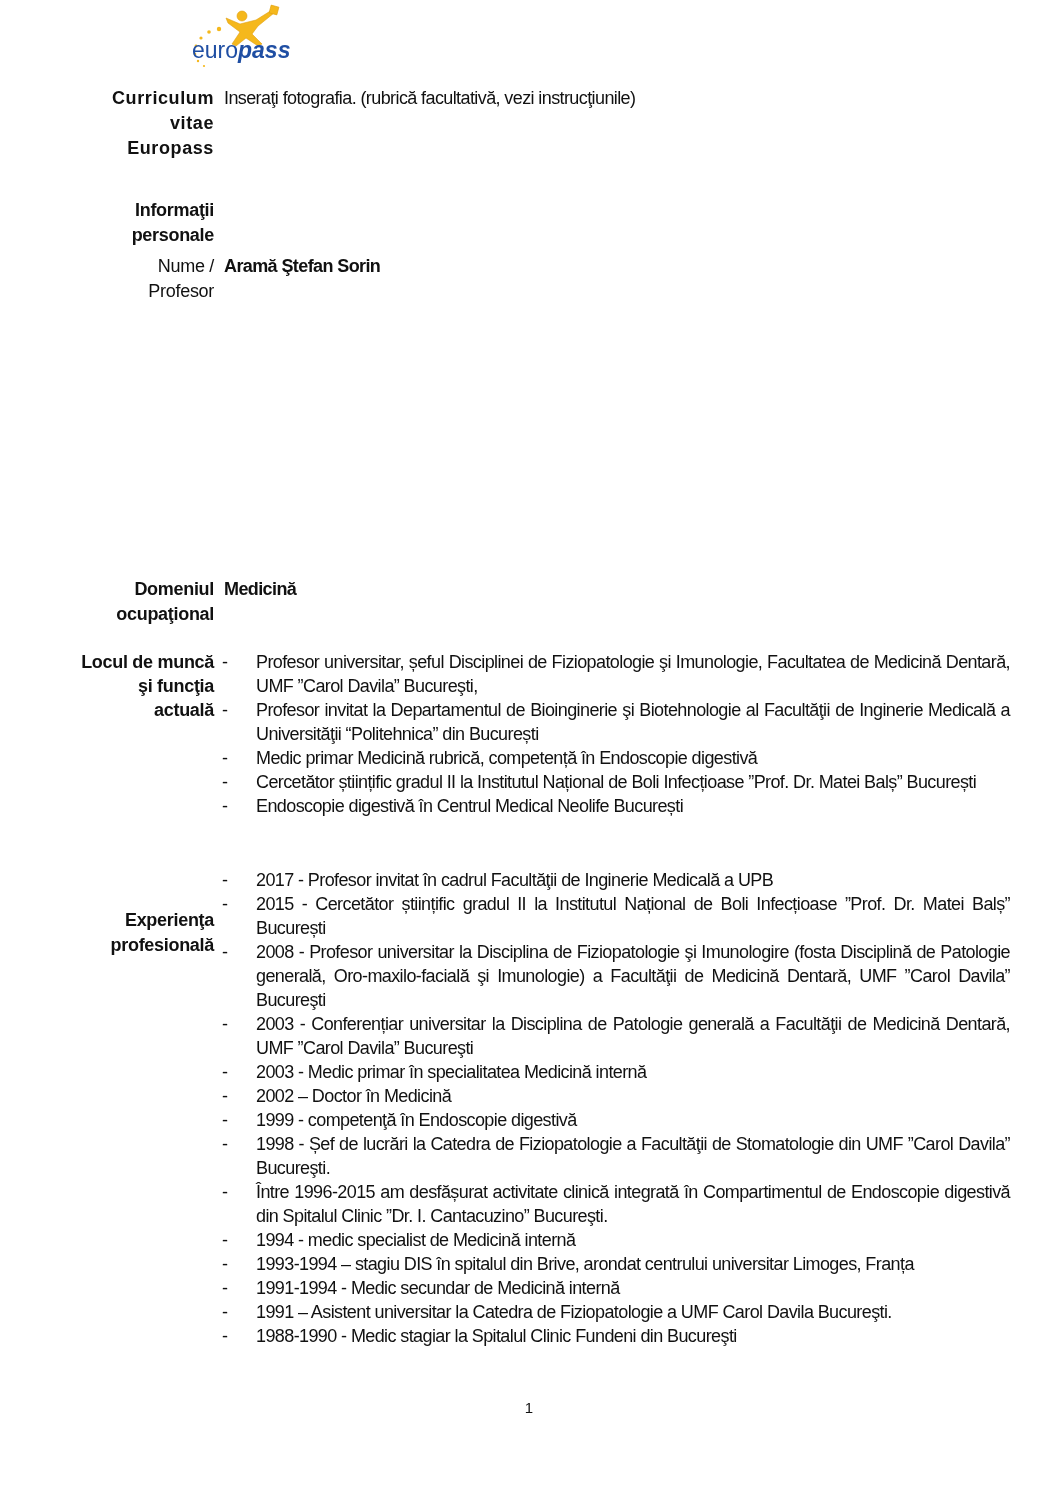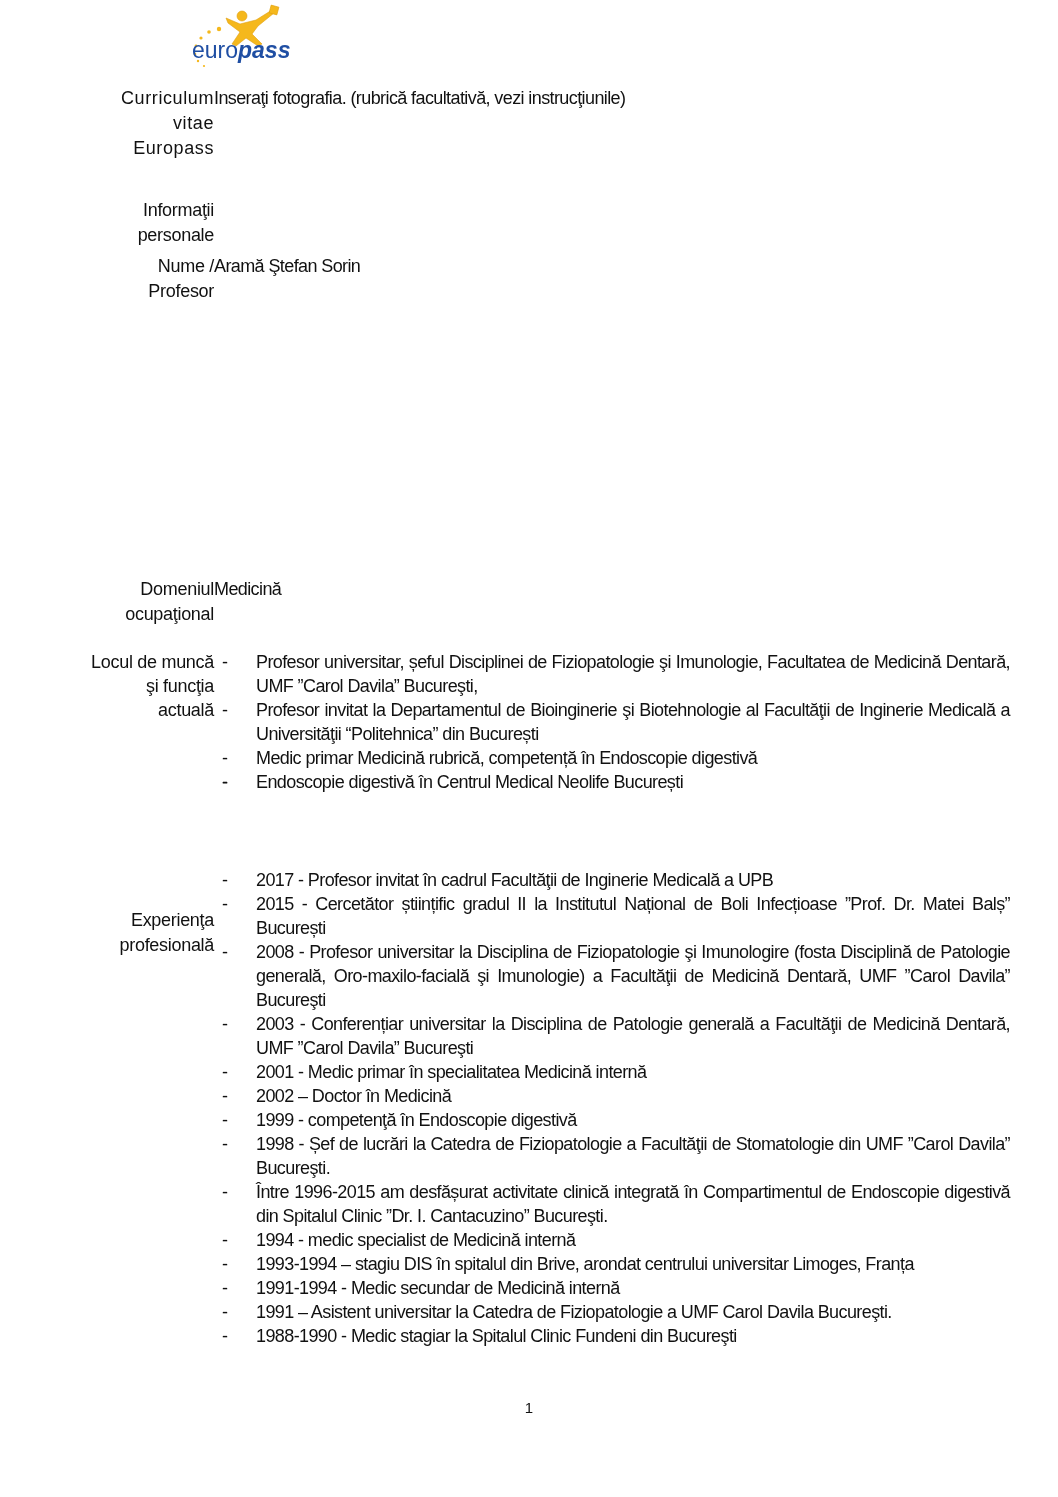--- a/index.html
+++ b/index.html
@@ -12,25 +12,25 @@
     
     .logo { position: absolute; left: 182px; top: 4px; width: 130px; height: 66px; }
     .logo svg { display: block; }
 
     
     .row { position: absolute; left: 0; width: 1058px; }
     .label {
       position: absolute; right: calc(1058px - 214px); text-align: right;
       font-size: 18px; line-height: 25px; white-space: pre-line;
     }
-    .label.bold { font-weight: normal; }
+    .label.bold { font-weight: bold; }
     .value {
-      position: absolute; left: 214px; font-size: 18px; line-height: 25px;
+      position: absolute; left: 224px; font-size: 18px; line-height: 25px;
     }
-    .value.bold { font-weight: normal; }
+    .value.bold { font-weight: bold; }
 
     .condensed { letter-spacing: -0.6px; }
     .label.condensed { letter-spacing: -0.3px; }
 
     
     .list { position: absolute; left: 222px; width: 788px; margin: 0; padding: 0; list-style: none; }
     .list li { position: relative; padding-left: 34px; font-size: 18px; line-height: 24px; text-align: justify; letter-spacing: -0.6px; }
     .list li .dash { position: absolute; left: 0; top: 0; width: 20px; text-align: left; }
 
     .page-number { position: absolute; left: 0; width: 1058px; top: 1399px; text-align: center; font-size: 15px; }
@@ -89,34 +89,34 @@
   </div>
 
   <div class="row" style="top:650px;">
     <div class="label bold condensed" style="line-height:24px;">Locul de muncă
 şi funcţia
 actuală</div>
     <ul class="list">
       <li><span class="dash">-</span><span>Profesor universitar, șeful Disciplinei de Fiziopatologie şi Imunologie, Facultatea de Medicină Dentară, UMF ”Carol Davila” Bucureşti,</span></li>
       <li><span class="dash">-</span><span>Profesor invitat la Departamentul de Bioinginerie şi Biotehnologie al Facultăţii de Inginerie Medicală a Universităţii “Politehnica” din București</span></li>
       <li><span class="dash">-</span><span>Medic primar Medicină rubrică, competență în Endoscopie digestivă</span></li>
-      <li><span class="dash">-</span></li>
+      <li><span class="dash">-</span><span>Cercetător științific gradul II la Institutul Național de Boli Infecțioase ”Prof. Dr. Matei Balș” București</span></li>
       <li><span class="dash">-</span><span>Endoscopie digestivă în Centrul Medical Neolife București</span></li>
     </ul>
   </div>
 
   <div class="row" style="top:868px;">
     <div class="label bold condensed" style="line-height:25px;margin-top:40px;">Experienţa
 profesională</div>
     <ul class="list">
       <li><span class="dash">-</span><span>2017 - Profesor invitat în cadrul Facultăţii de Inginerie Medicală a UPB</span></li>
       <li><span class="dash">-</span><span>2015 - Cercetător științific gradul II la Institutul Național de Boli Infecțioase ”Prof. Dr. Matei Balș” București</span></li>
       <li><span class="dash">-</span><span>2008 - Profesor universitar la Disciplina de Fiziopatologie şi Imunologire (fosta Disciplină de Patologie generală, Oro-maxilo-facială şi Imunologie) a Facultăţii de Medicină Dentară, UMF ”Carol Davila” Bucureşti</span></li>
       <li><span class="dash">-</span><span>2003 - Conferențiar universitar la Disciplina de Patologie generală a Facultăţii de Medicină Dentară, UMF ”Carol Davila” Bucureşti</span></li>
-      <li><span class="dash">-</span><span>2001 - Medic primar în specialitatea Medicină internă</span></li>
+      <li><span class="dash">-</span><span>2003 - Medic primar în specialitatea Medicină internă</span></li>
       <li><span class="dash">-</span><span>2002 – Doctor în Medicină</span></li>
       <li><span class="dash">-</span><span>1999 - competenţă în Endoscopie digestivă</span></li>
       <li><span class="dash">-</span><span>1998 - Șef de lucrări la Catedra de Fiziopatologie a Facultăţii de Stomatologie din UMF ”Carol Davila” Bucureşti.</span></li>
       <li><span class="dash">-</span><span>Între 1996-2015 am desfășurat activitate clinică integrată în Compartimentul de Endoscopie digestivă din Spitalul Clinic ”Dr. I. Cantacuzino” Bucureşti.</span></li>
       <li><span class="dash">-</span><span>1994 - medic specialist de Medicină internă</span></li>
       <li><span class="dash">-</span><span>1993-1994 – stagiu DIS în spitalul din Brive, arondat centrului universitar Limoges, Franța</span></li>
       <li><span class="dash">-</span><span>1991-1994 - Medic secundar de Medicină internă</span></li>
       <li><span class="dash">-</span><span>1991 – Asistent universitar la Catedra de Fiziopatologie a UMF Carol Davila Bucureşti.</span></li>
       <li><span class="dash">-</span><span>1988-1990 - Medic stagiar la Spitalul Clinic Fundeni din Bucureşti</span></li>
     </ul>

